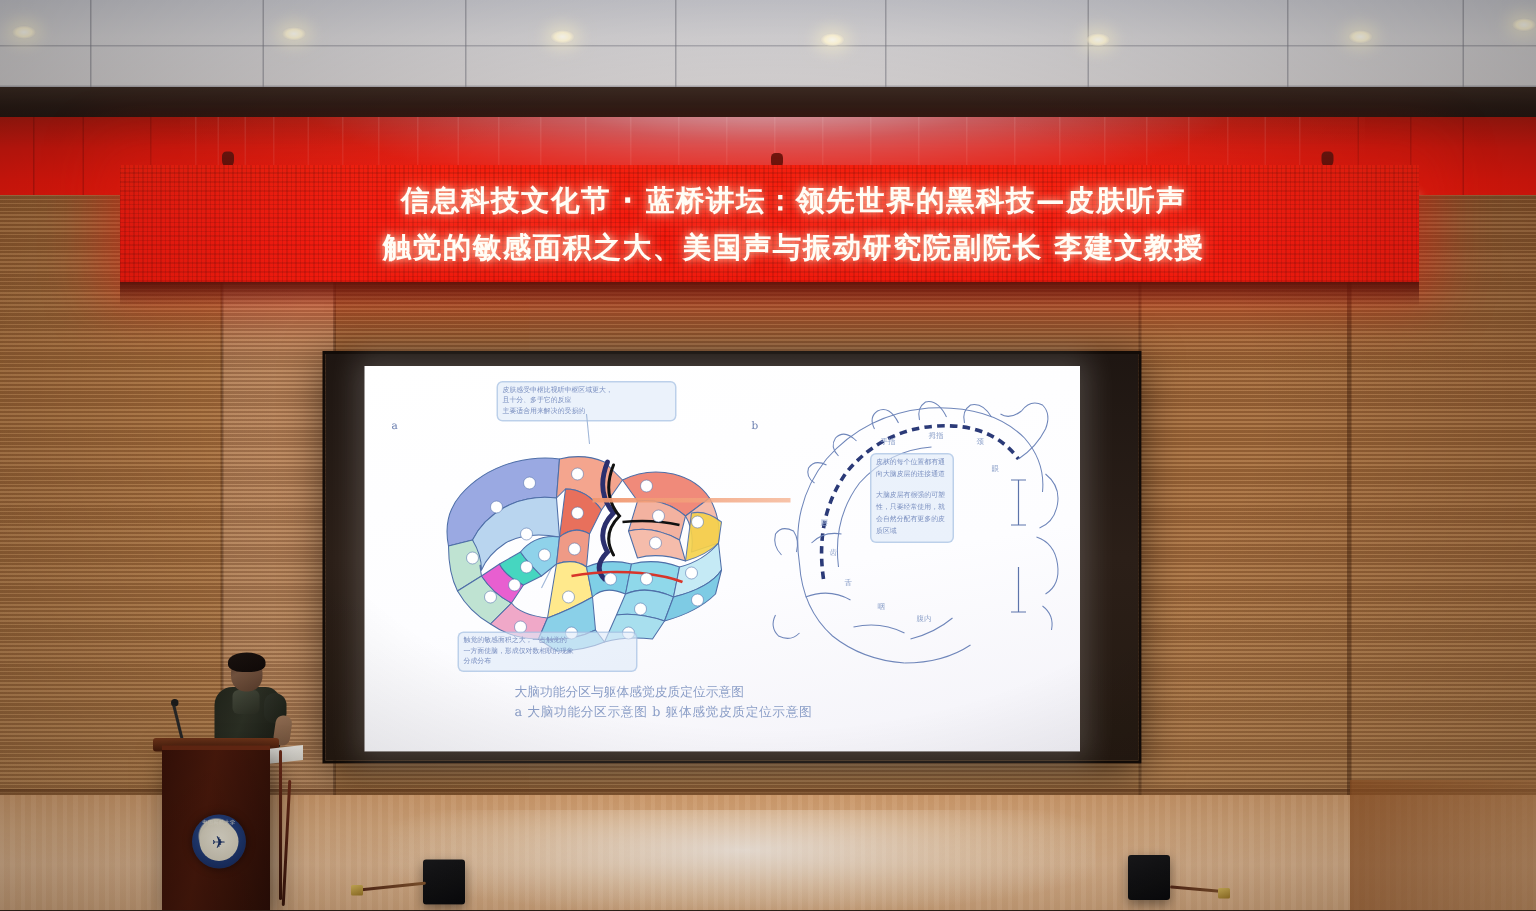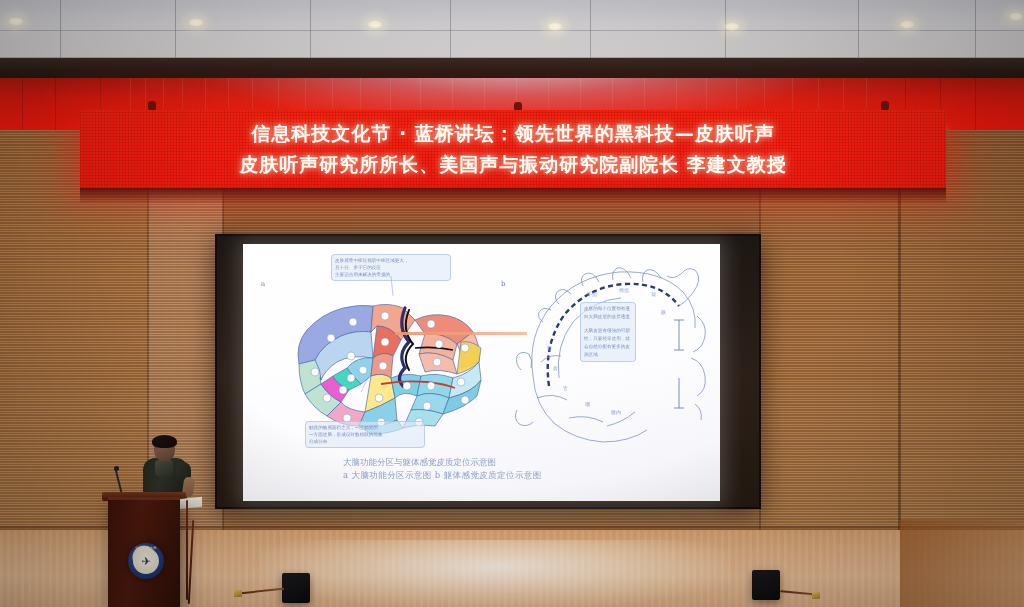--- a/index.html
+++ b/index.html
@@ -114,20 +114,21 @@
       repeating-linear-gradient(90deg,rgba(0,0,0,.10) 0 1px,rgba(0,0,0,0) 1px 3px),
       repeating-linear-gradient(0deg,rgba(0,0,0,.10) 0 1px,rgba(0,0,0,0) 1px 3px);
     pointer-events:none;
   }
   .banner-line{
     position:relative; z-index:2;
     color:#fffdf6; font-weight:bold; letter-spacing:1px;
     white-space:nowrap;
     text-shadow:0 0 6px rgba(255,230,200,.85), 0 0 14px rgba(255,180,140,.5);
     font-family:"DejaVu Sans","Liberation Sans",sans-serif;
+    padding-left:32px;
   }
   .banner-line.l1{ font-size:19px; margin-bottom:5px; }
   .banner-line.l2{ font-size:19px; }
   .banner-bottom-shadow{
     position:absolute; left:80px; top:188px; width:866px; height:16px;
     background:linear-gradient(180deg,rgba(90,16,8,.9),rgba(40,16,10,0));
   }
 
   
   .screen-frame{
@@ -413,21 +414,21 @@
     <div class="wall-edge" style="left:147px;"></div>
     <div class="wall-edge" style="left:222px;"></div>
     <div class="wall-edge" style="left:759px;"></div>
     <div class="wall-slats"></div>
   </div>
   <div class="corner-shadow"></div>
 
   <div class="banner">
     <div class="led-grid"></div>
     <div class="banner-line l1">信息科技文化节 · 蓝桥讲坛：领先世界的黑科技—皮肤听声</div>
-    <div class="banner-line l2">皮肤听声研究所所长、美国声与振动研究院副院长  李建文教授</div>
+    <div class="banner-line l2">触觉的敏感面积之大、美国声与振动研究院副院长  李建文教授</div>
   </div>
   <div class="banner-bottom-shadow"></div>
 
   <div class="screen-frame">
     <div class="screen-white">
       <div class="slide">
 
         <div class="panel-label" style="left:18px; top:36px;">a</div>
         <div class="panel-label" style="left:258px; top:36px;">b</div>
 

